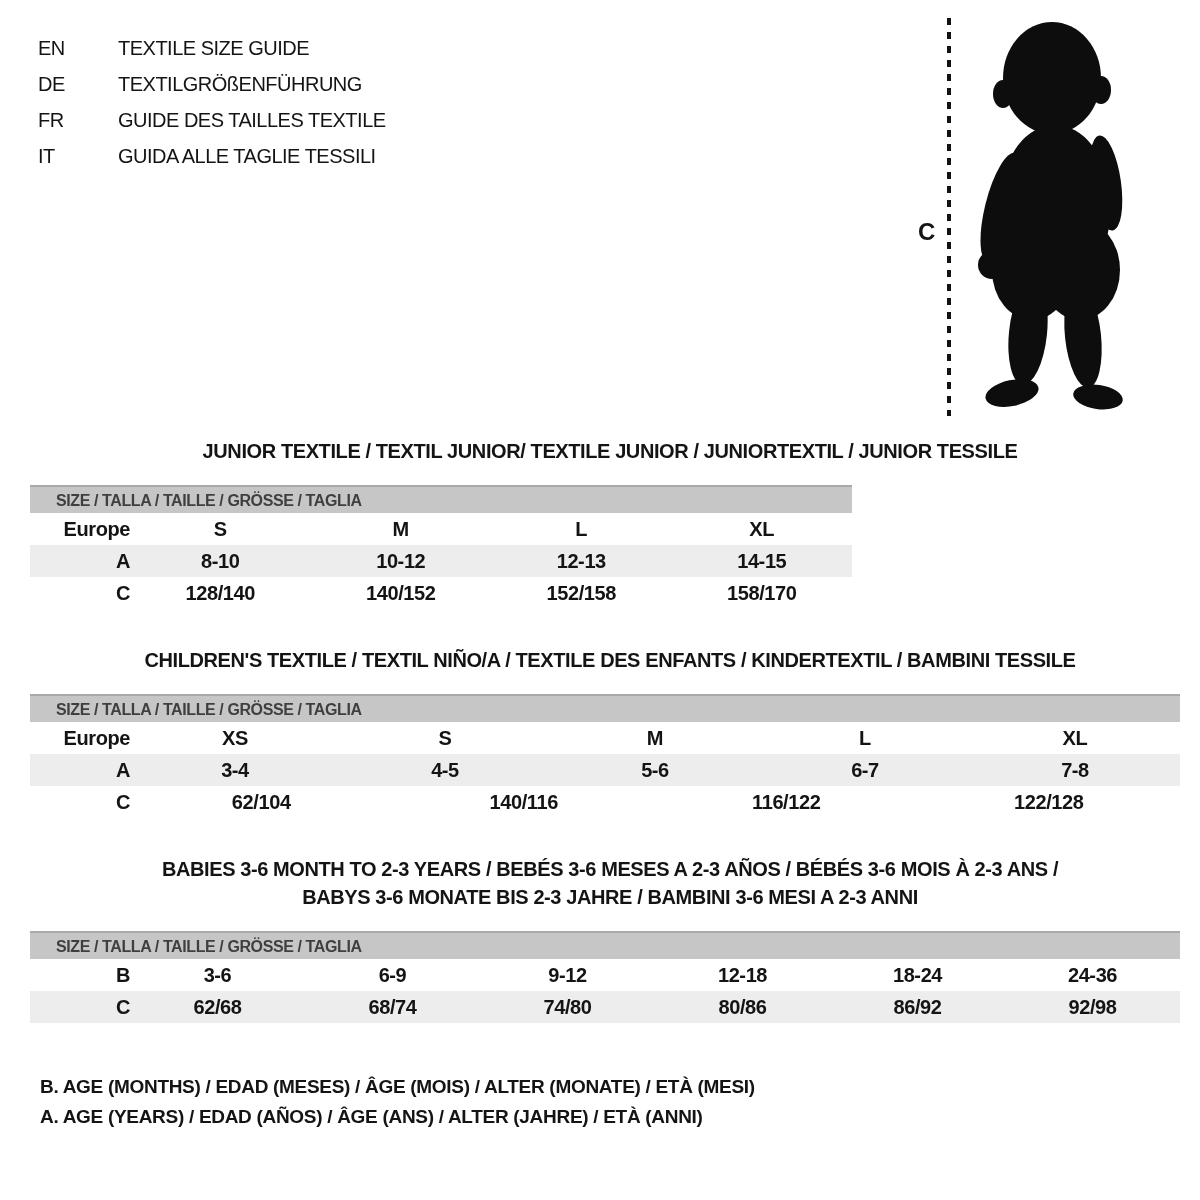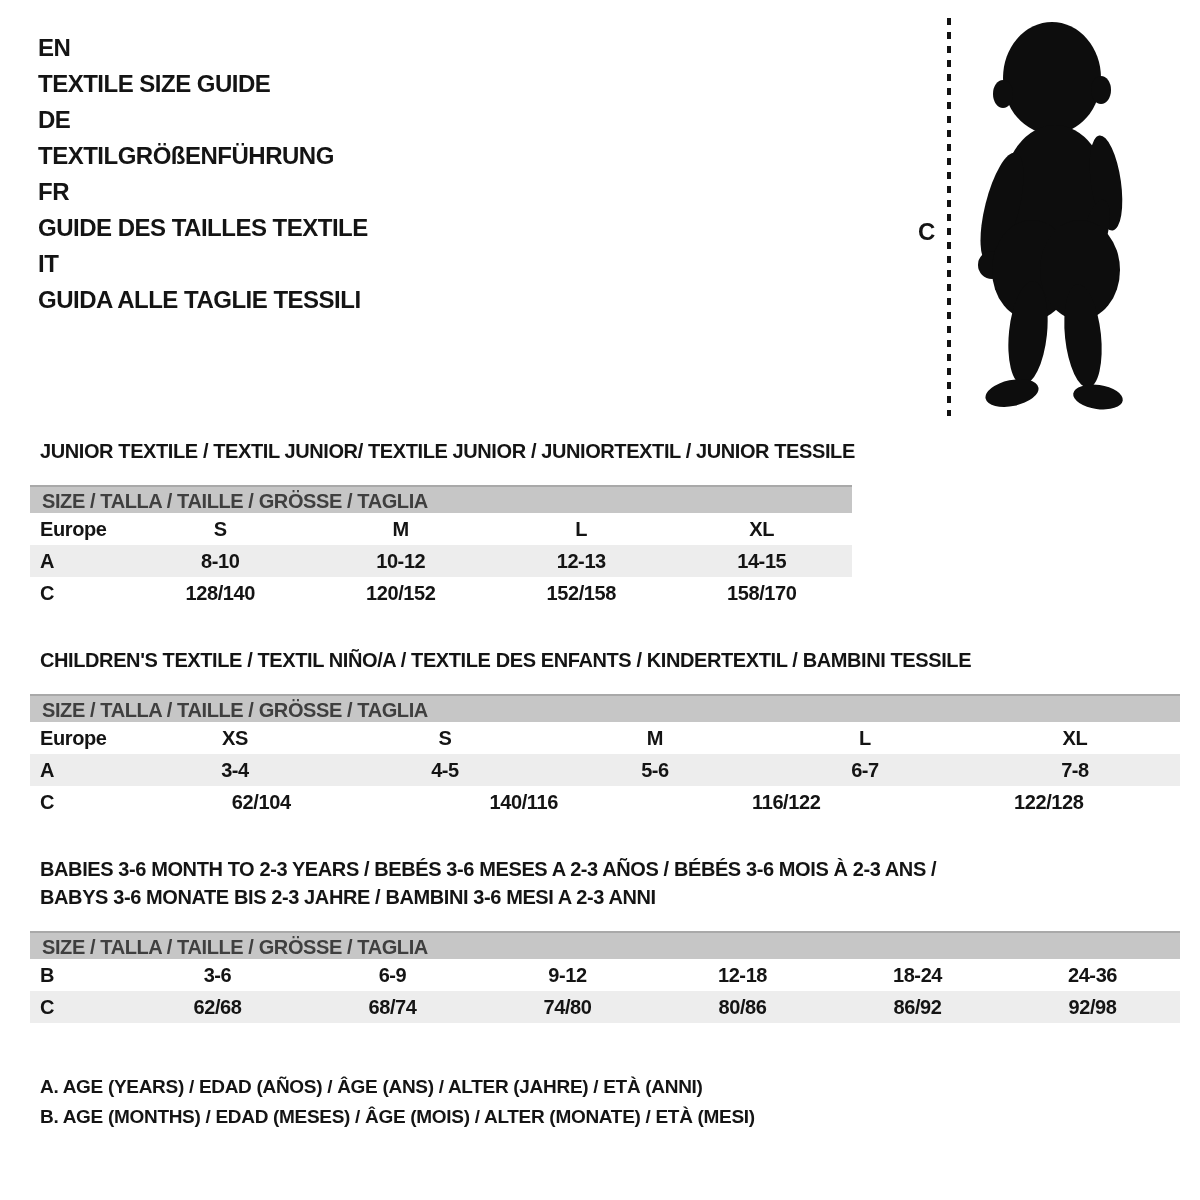--- a/index.html
+++ b/index.html
@@ -18,26 +18,25 @@
   }
 
   
   .lang-list {
     position: absolute;
     left: 38px;
     top: 30px;
   }
   .lang-row {
     display: flex;
-    font-size: 24px;
-    font-weight: bold;
+    font-size: 20px;
+    font-weight: normal;
     line-height: 36px;
     letter-spacing: -0.5px;
     white-space: nowrap;
-    flex-direction: column;
   }
   .lang-code { width: 80px; }
 
   
   .figure-area {
     position: absolute;
     left: 900px;
     top: 16px;
     width: 270px;
     height: 404px;
@@ -75,53 +74,54 @@
     width: 1150px;
   }
   .section { margin-bottom: 37px; }
   .section-title {
     margin-left: 10px;
     font-size: 20px;
     font-weight: bold;
     line-height: 28px;
     letter-spacing: -0.4px;
     white-space: nowrap;
+    text-align: center;
   }
   .size-bar {
     margin-top: 20px;
     height: 28px;
     line-height: 28px;
     background: var(--bar-bg, #c6c6c6);
     border-top: 2px solid var(--bar-border, #a9a9a9);
     color: var(--bar-text, #3f3f3f);
-    font-size: 20px;
+    font-size: 16px;
     font-weight: bold;
     letter-spacing: -0.4px;
-    padding-left: 12px;
+    padding-left: 26px;
     box-sizing: border-box;
   }
   .section.narrow .size-bar,
   .section.narrow .trow { width: 822px; box-sizing: border-box; }
   .section.wide .size-bar,
   .section.wide .trow { width: 1150px; box-sizing: border-box; }
 
   .trow {
     display: flex;
     height: 32px;
     line-height: 32px;
     font-size: 20px;
     font-weight: bold;
     letter-spacing: -0.4px;
   }
   .trow.shaded { background: var(--stripe-bg, #ededed); }
   .row-label {
     width: 100px;
     padding-left: 10px;
     box-sizing: border-box;
-    text-align: left;
+    text-align: right;
   }
   .cell {
     flex: 1;
     text-align: center;
   }
 
   
   #footnotes {
     position: absolute;
     left: 40px;
@@ -205,21 +205,21 @@
         <div class="trow shaded">
           <span class="row-label">A</span>
           <span class="cell">8-10</span>
           <span class="cell">10-12</span>
           <span class="cell">12-13</span>
           <span class="cell">14-15</span>
         </div>
         <div class="trow">
           <span class="row-label">C</span>
           <span class="cell">128/140</span>
-          <span class="cell">120/152</span>
+          <span class="cell">140/152</span>
           <span class="cell">152/158</span>
           <span class="cell">158/170</span>
         </div>
       </div>
       <div class="section wide">
         <div class="section-title">
           <div class="section-title-line">CHILDREN'S TEXTILE / TEXTIL NIÑO/A / TEXTILE DES ENFANTS / KINDERTEXTIL / BAMBINI TESSILE</div>
         </div>
         <div class="size-bar">SIZE / TALLA / TAILLE / GRÖSSE / TAGLIA</div>
         <div class="trow">
@@ -267,17 +267,17 @@
           <span class="cell">68/74</span>
           <span class="cell">74/80</span>
           <span class="cell">80/86</span>
           <span class="cell">86/92</span>
           <span class="cell">92/98</span>
         </div>
       </div>
     </div>
 
   <div id="footnotes">
+      <div class="footnote">B. AGE (MONTHS) / EDAD (MESES) / ÂGE (MOIS) / ALTER (MONATE) / ETÀ (MESI)</div>
       <div class="footnote">A. AGE (YEARS) / EDAD (AÑOS) / ÂGE (ANS) / ALTER (JAHRE) / ETÀ (ANNI)</div>
-      <div class="footnote">B. AGE (MONTHS) / EDAD (MESES) / ÂGE (MOIS) / ALTER (MONATE) / ETÀ (MESI)</div>
     </div>
 
 </div>
 
 </body></html>

